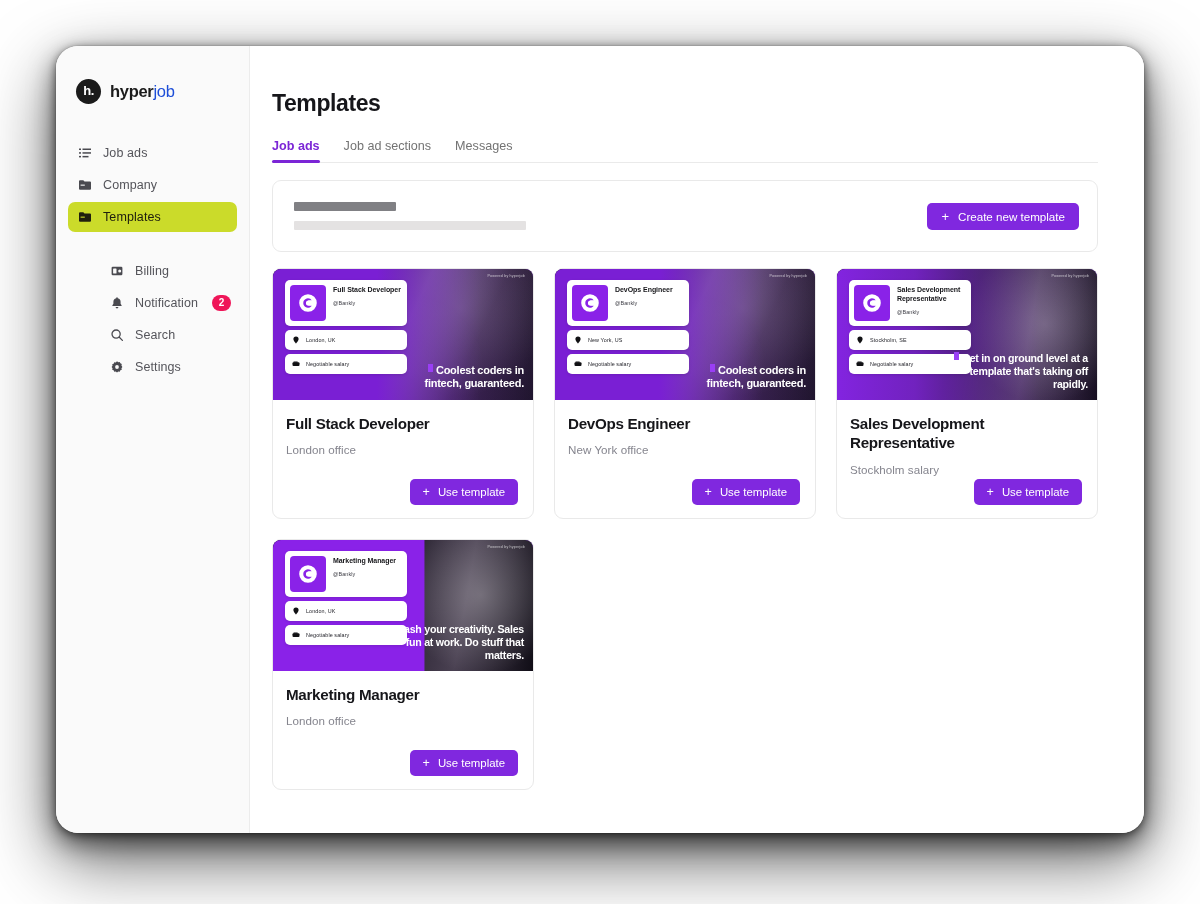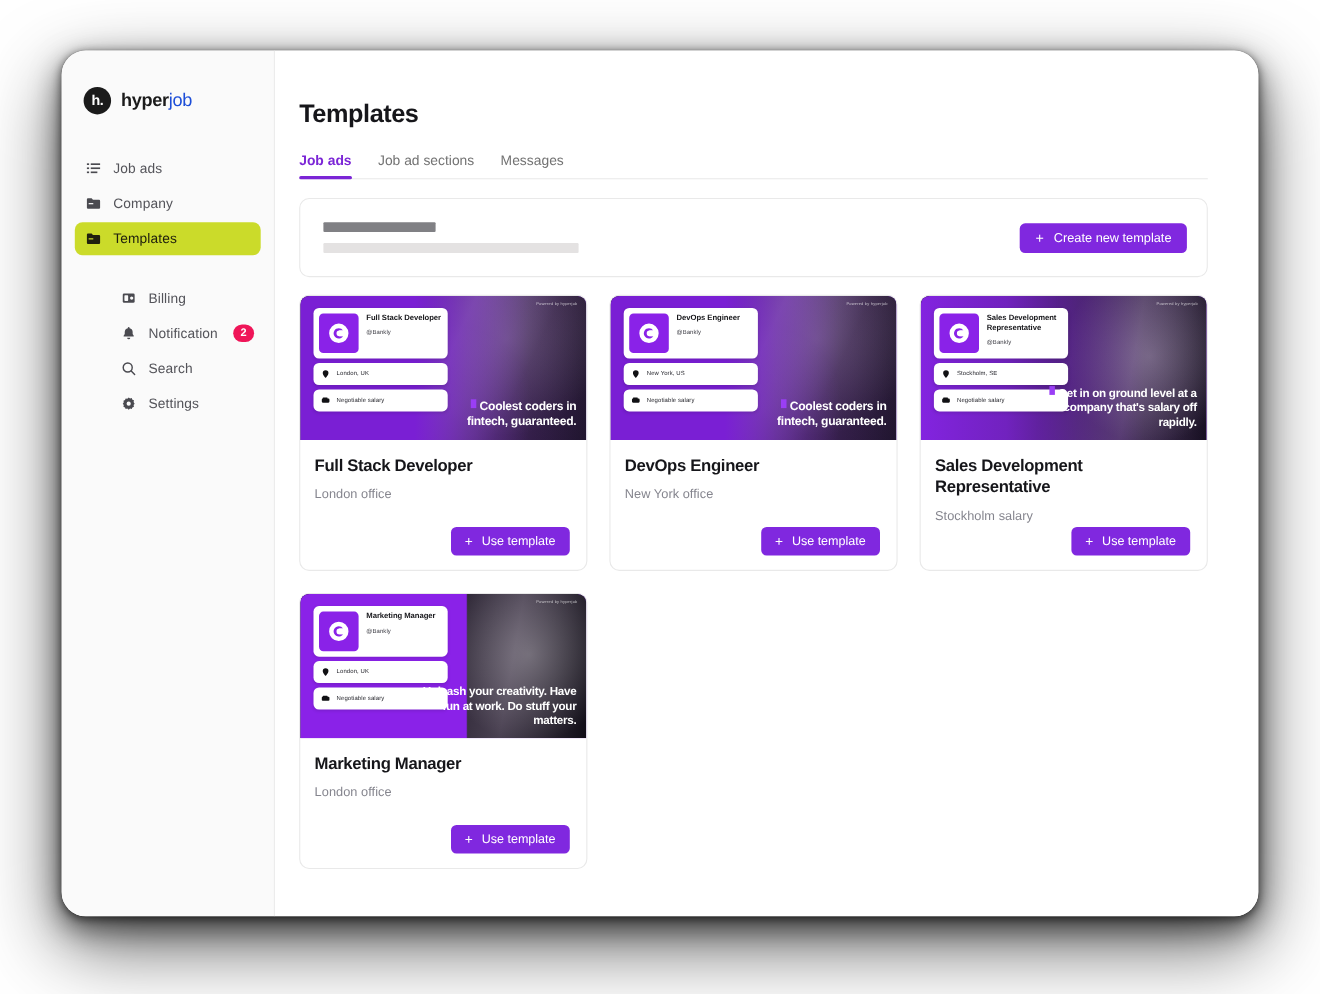--- a/index.html
+++ b/index.html
@@ -653,21 +653,21 @@
               <div class="panel-row">
                 <span class="row-icon">
                   <svg width="8" height="8" viewBox="0 0 8 8" fill="none">
                     <rect x="0.5" y="2.3" width="7" height="3.8" rx="1" fill="currentColor"></rect>
                     <rect x="1.3" y="1.4" width="4.6" height="1.4" rx="0.7" fill="currentColor"></rect>
                   </svg>
                 </span>
                 <span class="row-text">Negotiable salary</span>
               </div>
             </div>
-            <div class="preview-tagline wide"><span class="quote-dot"></span><span>Get in on ground level at a company that's salary off rapidly.</span></div>
+            <div class="preview-tagline wide"><span class="quote-dot"></span><span>Get in on ground level at a template that's taking off rapidly.</span></div>
           </div>
           <div class="card-body">
             <div class="card-title">Sales Development Representative</div>
             <div class="card-subtitle">Stockholm salary</div>
             <div class="card-actions">
               <button class="btn-use">
                 <span class="plus">+</span>
                 <span>Use template</span>
               </button>
             </div>
@@ -707,21 +707,21 @@
               <div class="panel-row">
                 <span class="row-icon">
                   <svg width="8" height="8" viewBox="0 0 8 8" fill="none">
                     <rect x="0.5" y="2.3" width="7" height="3.8" rx="1" fill="currentColor"></rect>
                     <rect x="1.3" y="1.4" width="4.6" height="1.4" rx="0.7" fill="currentColor"></rect>
                   </svg>
                 </span>
                 <span class="row-text">Negotiable salary</span>
               </div>
             </div>
-            <div class="preview-tagline wide"><span>Unleash your creativity. Have fun at work. Do stuff your matters.</span></div>
+            <div class="preview-tagline wide"><span>Unleash your creativity. Sales fun at work. Do stuff that matters.</span></div>
           </div>
           <div class="card-body">
             <div class="card-title">Marketing Manager</div>
             <div class="card-subtitle">London office</div>
             <div class="card-actions">
               <button class="btn-use">
                 <span class="plus">+</span>
                 <span>Use template</span>
               </button>
             </div>

